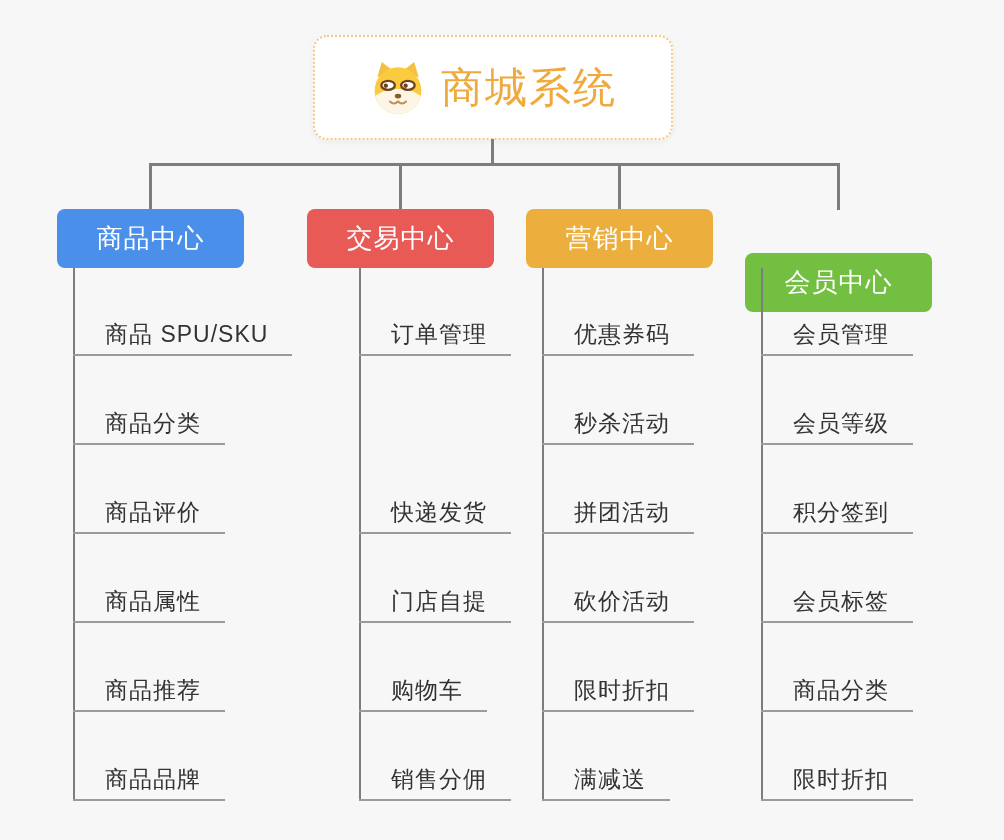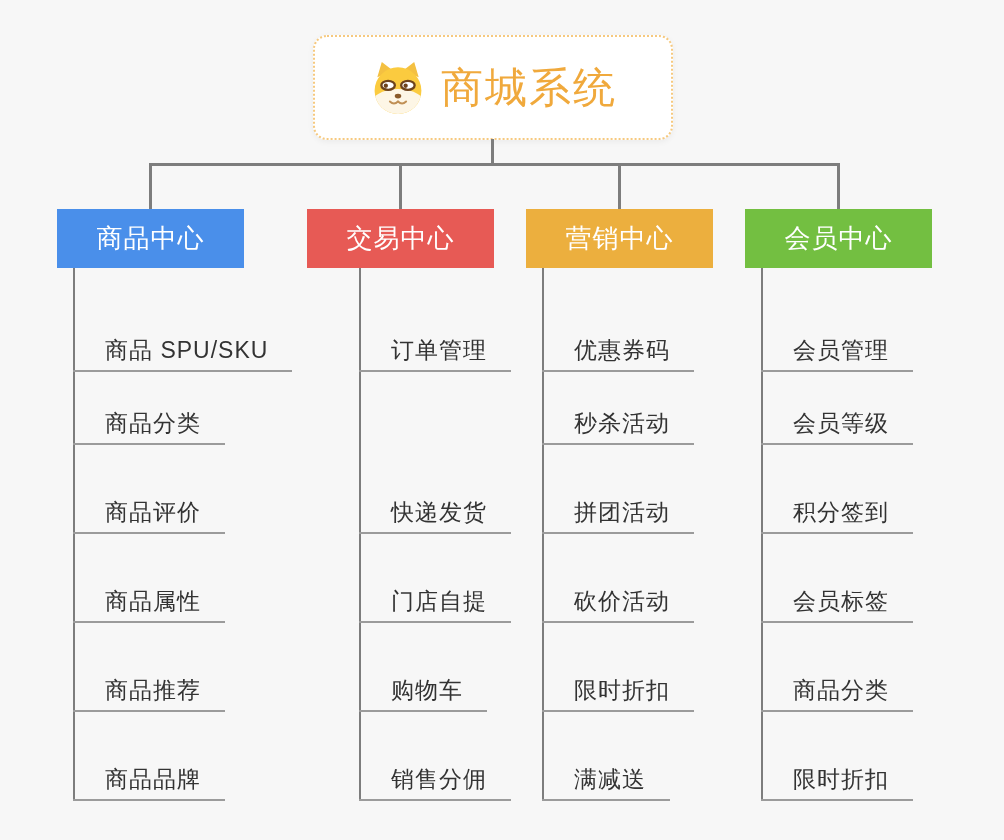--- a/index.html
+++ b/index.html
@@ -17,36 +17,36 @@
 
   
   .line { position:absolute; background:#7d7d7d; }
   .root-stem   { left:491px; top:139px; width:3px;  height:25px; }
   .bus         { left:149px; top:163px; width:691px; height:3px; }
   .drop        { top:165px; width:3px; height:45px; }
   .drop-0 { left:149px; } .drop-1 { left:399px; } .drop-2 { left:618px; } .drop-3 { left:837px; }
 
   
   .branch-node {
-    position:absolute; top:209px; width:187px; height:59px; border-radius:0;
+    position:absolute; top:209px; width:187px; height:59px; border-radius:8px;
     display:flex; align-items:center; justify-content:center;
     color:#ffffff; font-size:26px; letter-spacing:1px; white-space:nowrap;
   }
   .b0 { left:57px; } .b1 { left:307px; } .b2 { left:526px; } .b3 { left:745px; }
 
   
   .branch-items { position:absolute; top:268px; width:240px; height:540px; }
   .b0i { left:73px; } .b1i { left:323px;margin-left:36px; } .b2i { left:542px; } .b3i { left:761px; }
   .trunk { position:absolute; left:0; top:0; width:2px; height:533px; background:#7d7d7d; }
   .item {
     position:absolute; left:0; white-space:nowrap;
     font-size:23px; line-height:30px; letter-spacing:1px; color:#333333;
     padding:0 24px 5px 32px; border-bottom:2px solid #9b9b9b;
   }
-  .i1 { top:67px; } .i2 { top:140px; } .i3 { top:229px; }
+  .i1 { top:51px; } .i2 { top:140px; } .i3 { top:229px; }
   .i4 { top:318px; } .i5 { top:407px; } .i6 { top:496px; }
 </style>
 </head>
 <body>
 
 <div class="canvas">
 
   <div class="root-node">
     <span style="display:inline-flex;">
       <svg width="58" height="54" viewBox="0 0 64 60">
@@ -73,21 +73,21 @@
   <div class="line root-stem"></div>
   <div class="line bus"></div>
   <div class="line drop drop-0"></div>
   <div class="line drop drop-1"></div>
   <div class="line drop drop-2"></div>
   <div class="line drop drop-3"></div>
 
   <div class="branch-node b0" style="background-color: rgb(74, 143, 234);">商品中心</div>
   <div class="branch-node b1" style="background-color: rgb(231, 90, 85);">交易中心</div>
   <div class="branch-node b2" style="background-color: rgb(236, 175, 62); text-align: center;">营销中心</div>
-  <div class="branch-node b3" style="background-color: rgb(115, 191, 65);">会员中心</div>
+  <div class="branch-node b3" style="background-color: rgb(115, 191, 65); margin-top: 44px;">会员中心</div>
 
   <div class="branch-items b0i">
     <div class="trunk"></div>
     <div class="item i1">商品 SPU/SKU</div>
     <div class="item i2">商品分类</div>
     <div class="item i3">商品评价</div>
     <div class="item i5">商品推荐</div>
     <div class="item i4">商品属性</div>
     <div class="item i6">商品品牌</div>
   </div>

